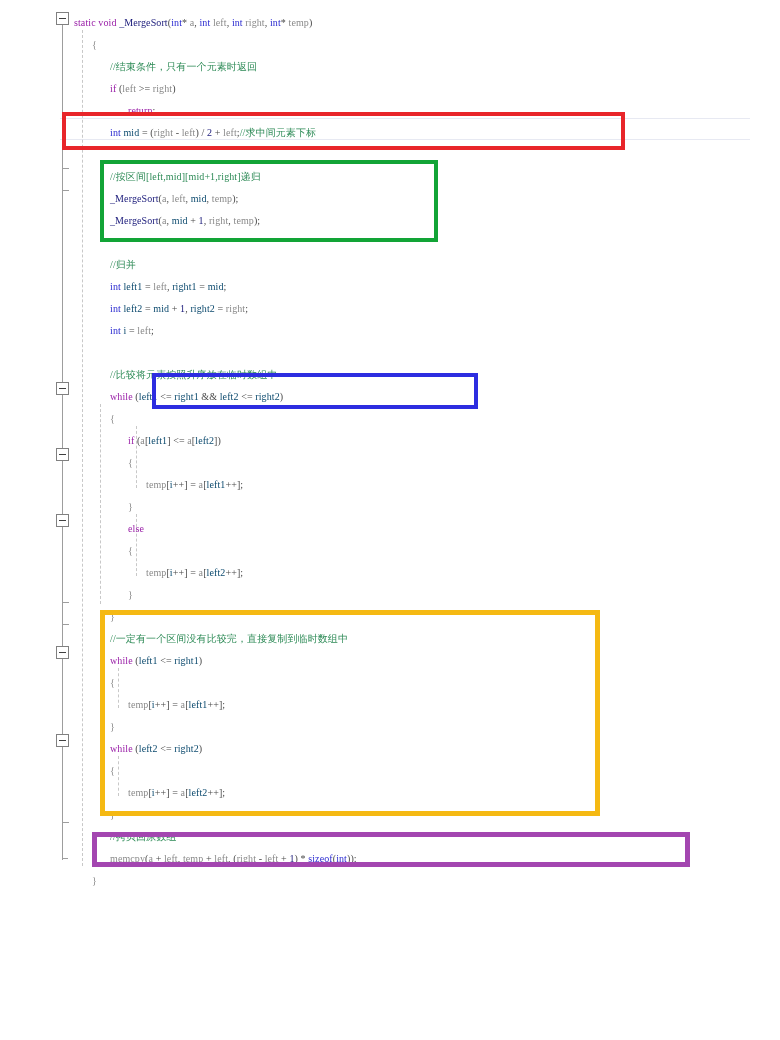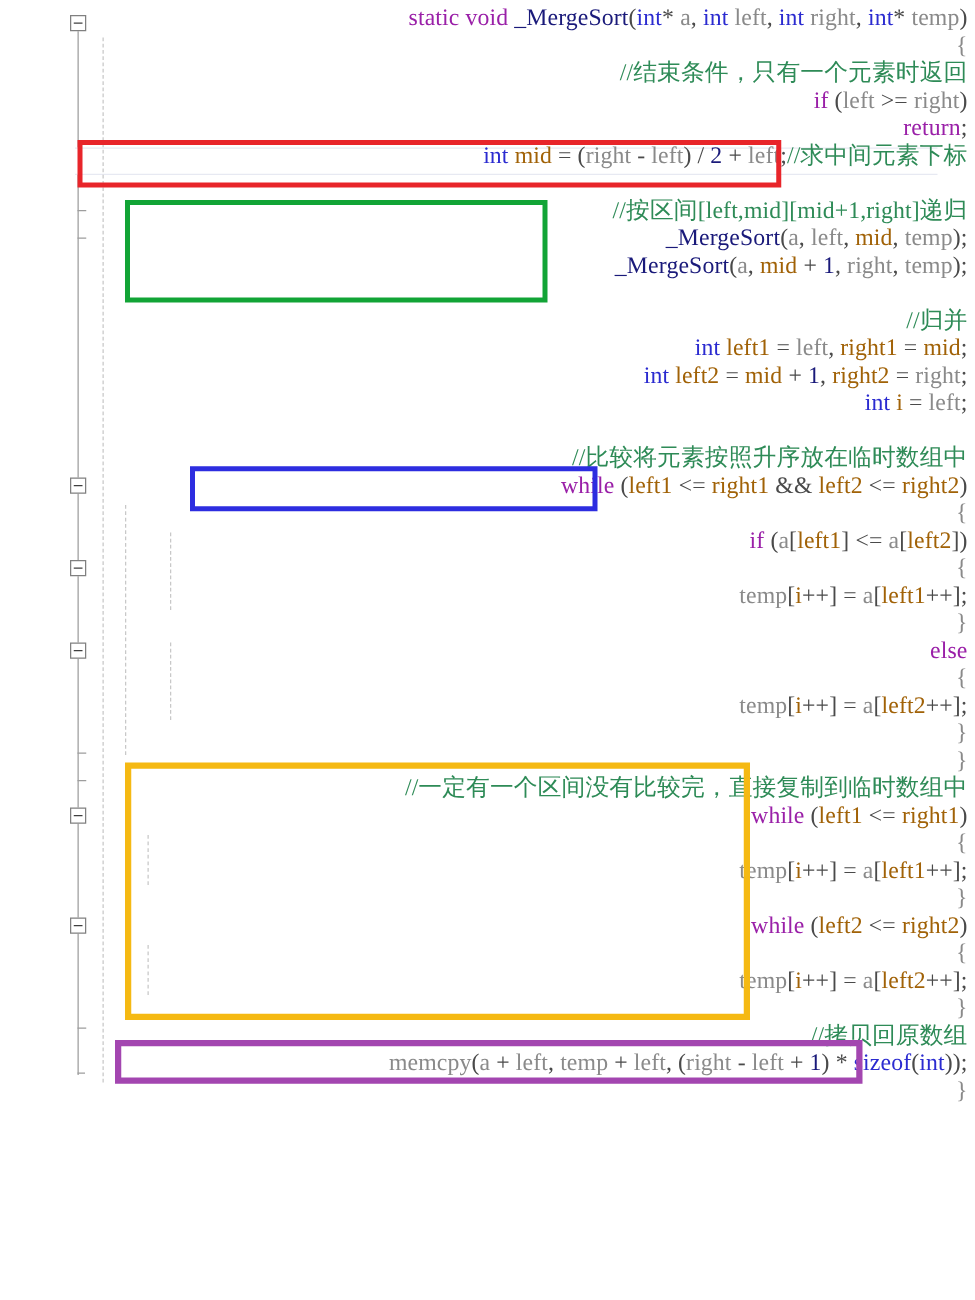--- a/index.html
+++ b/index.html
@@ -59,48 +59,47 @@
   .fold-end {
     position: absolute;
     left: 10px;
     width: 6px; height: 1px;
     background: #9d9d9d;
   }
 
   
   .code {
     position: absolute;
-    left: 74px; top: 4px;
+    left: 74px; top: 12px;
     width: 700px;
     font-family: "Liberation Serif", "DejaVu Serif", serif;
-    font-size: 19px;
+    font-size: 10px;
     line-height: 22px;
     white-space: pre;
     letter-spacing: 0.1px;
-    text-align: right;
   }
   .ln {
     height: 22px;
     position: relative;
     white-space: pre;
   }
 
   
   .indent {
     position: absolute;
     top: 8px;
     width: 0px;
     border-left: 1px dashed #c8c8c8;
   }
 
   
   .kw      { color: #9a20a8; }            
   .typ     { color: #2b2bd0; }            
   .fn      { color: #1a1a7a; }            
-  .loc     { color: #a16207; }            
+  .loc     { color: #0c4a6e; }            
   .par     { color: #8a8a8a; }            
   .cmt     { color: #2e8b57; }            
   .pun     { color: #4a4a4a; }            
   .num     { color: #1a1a7a; }
   .brc     { color: #8a8a8a; }
 
   
   .cur-line {
     position: absolute;
     left: 60px;

